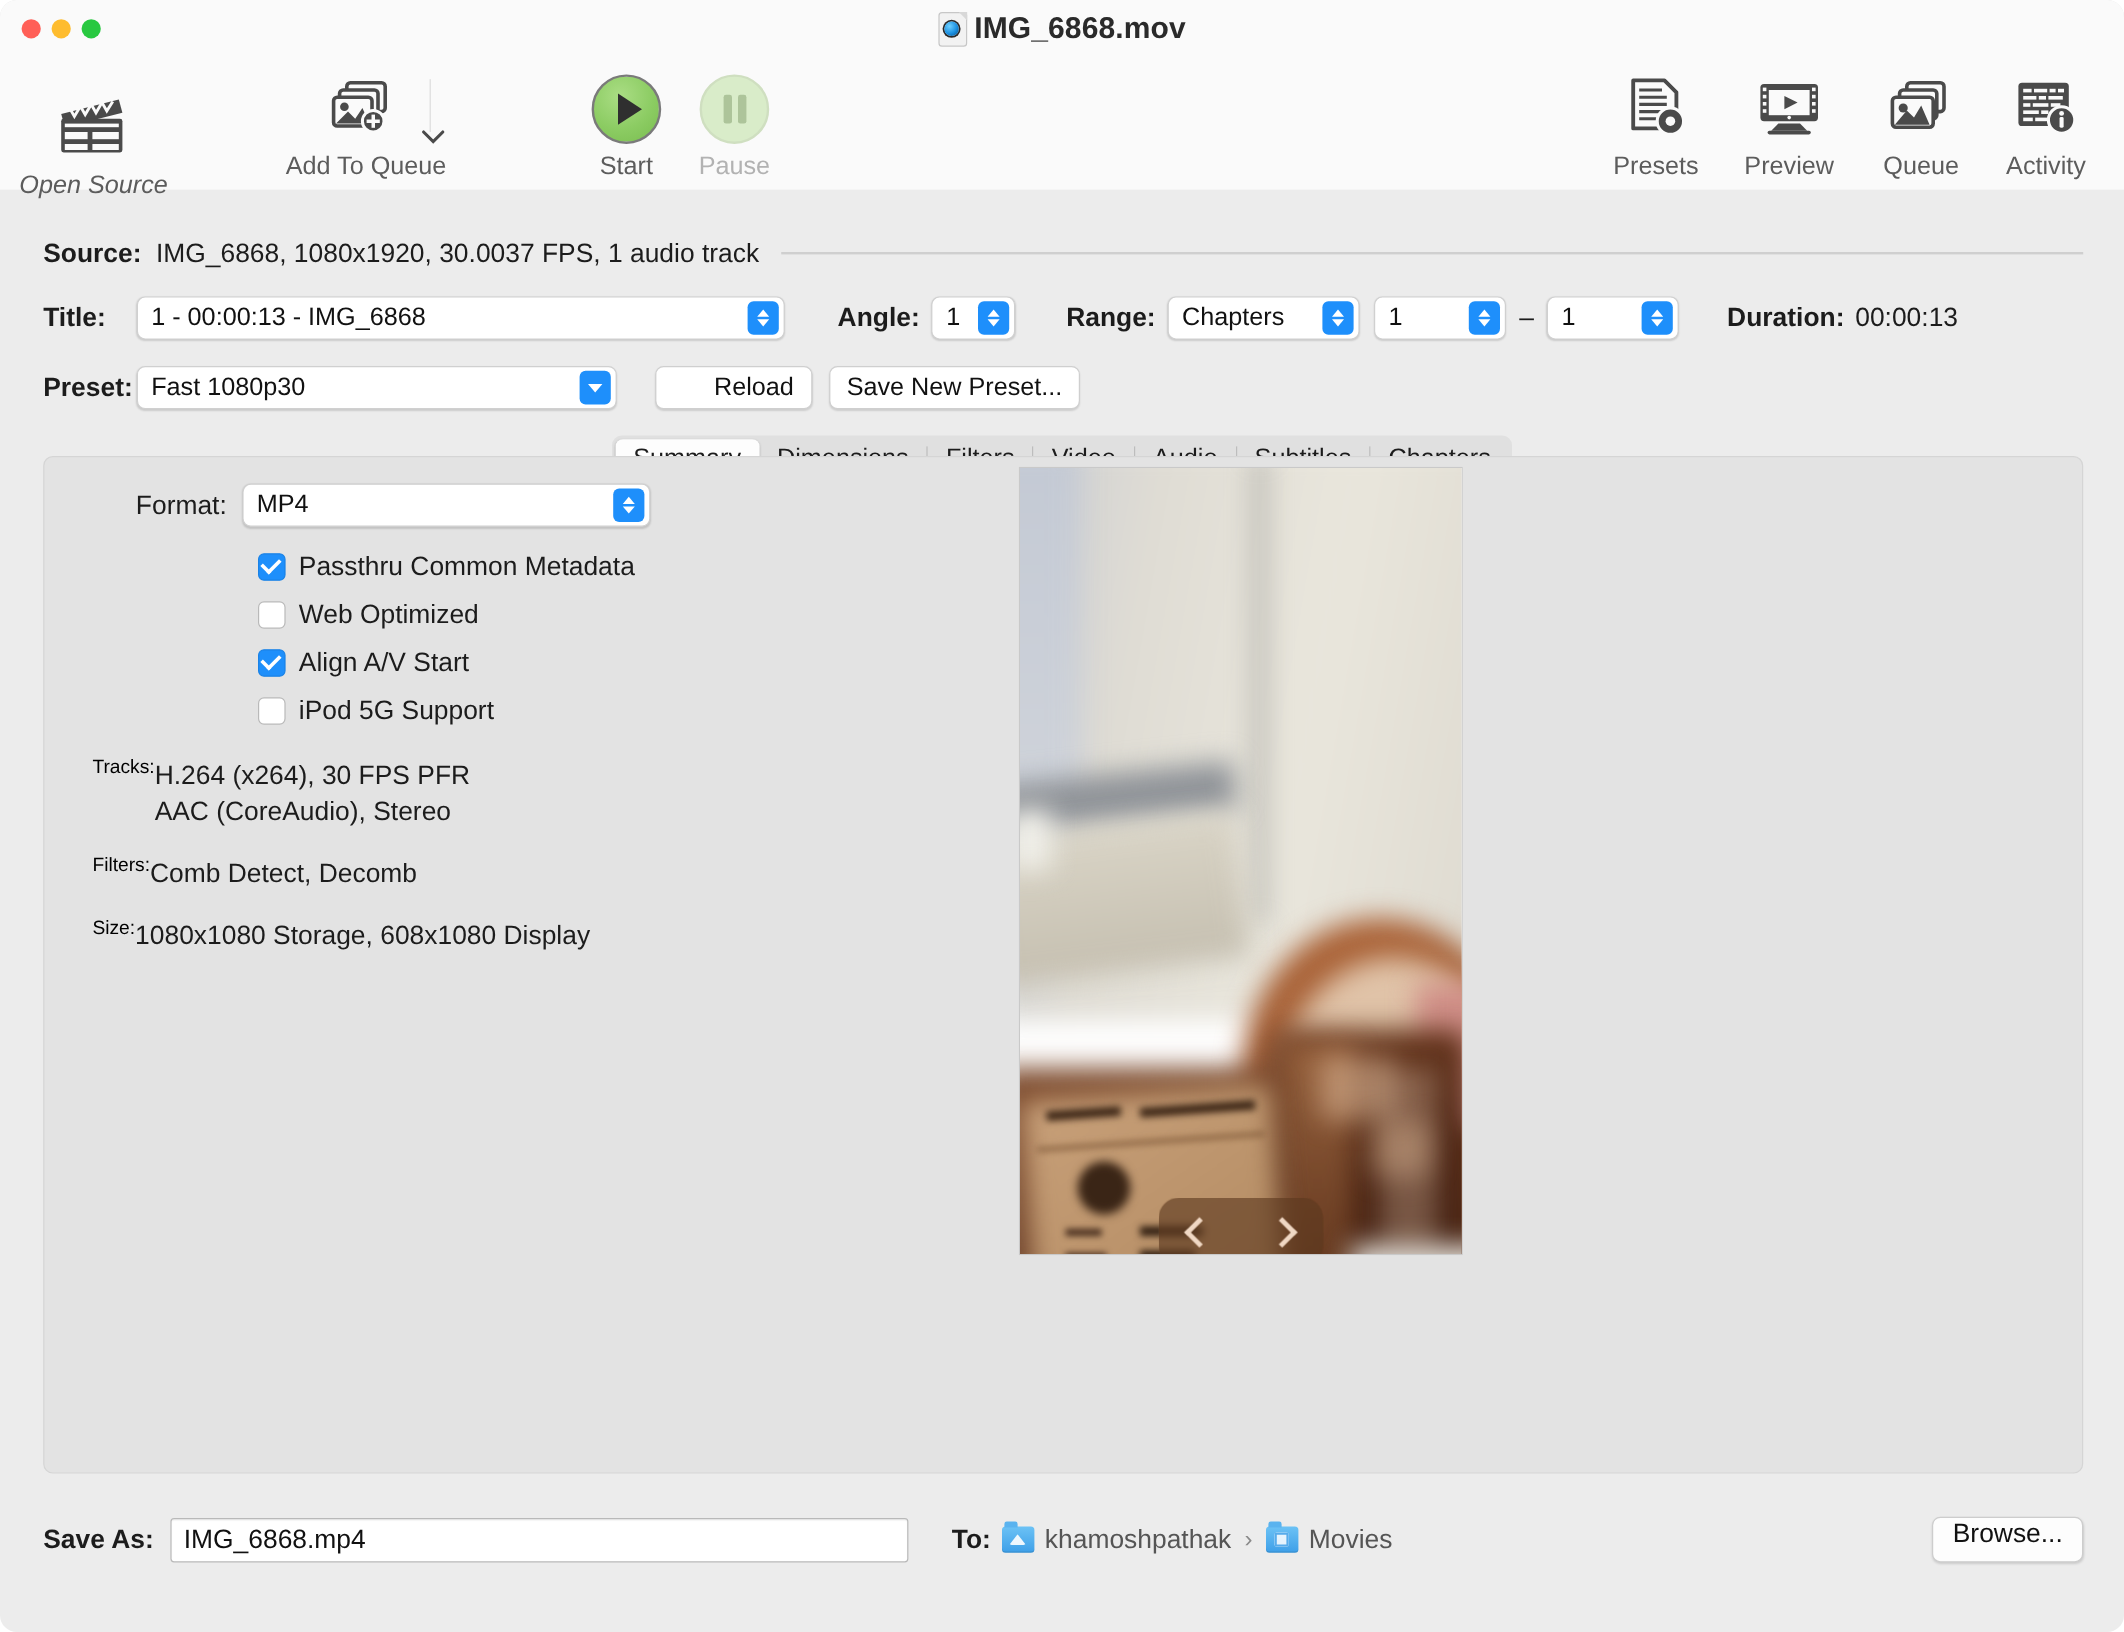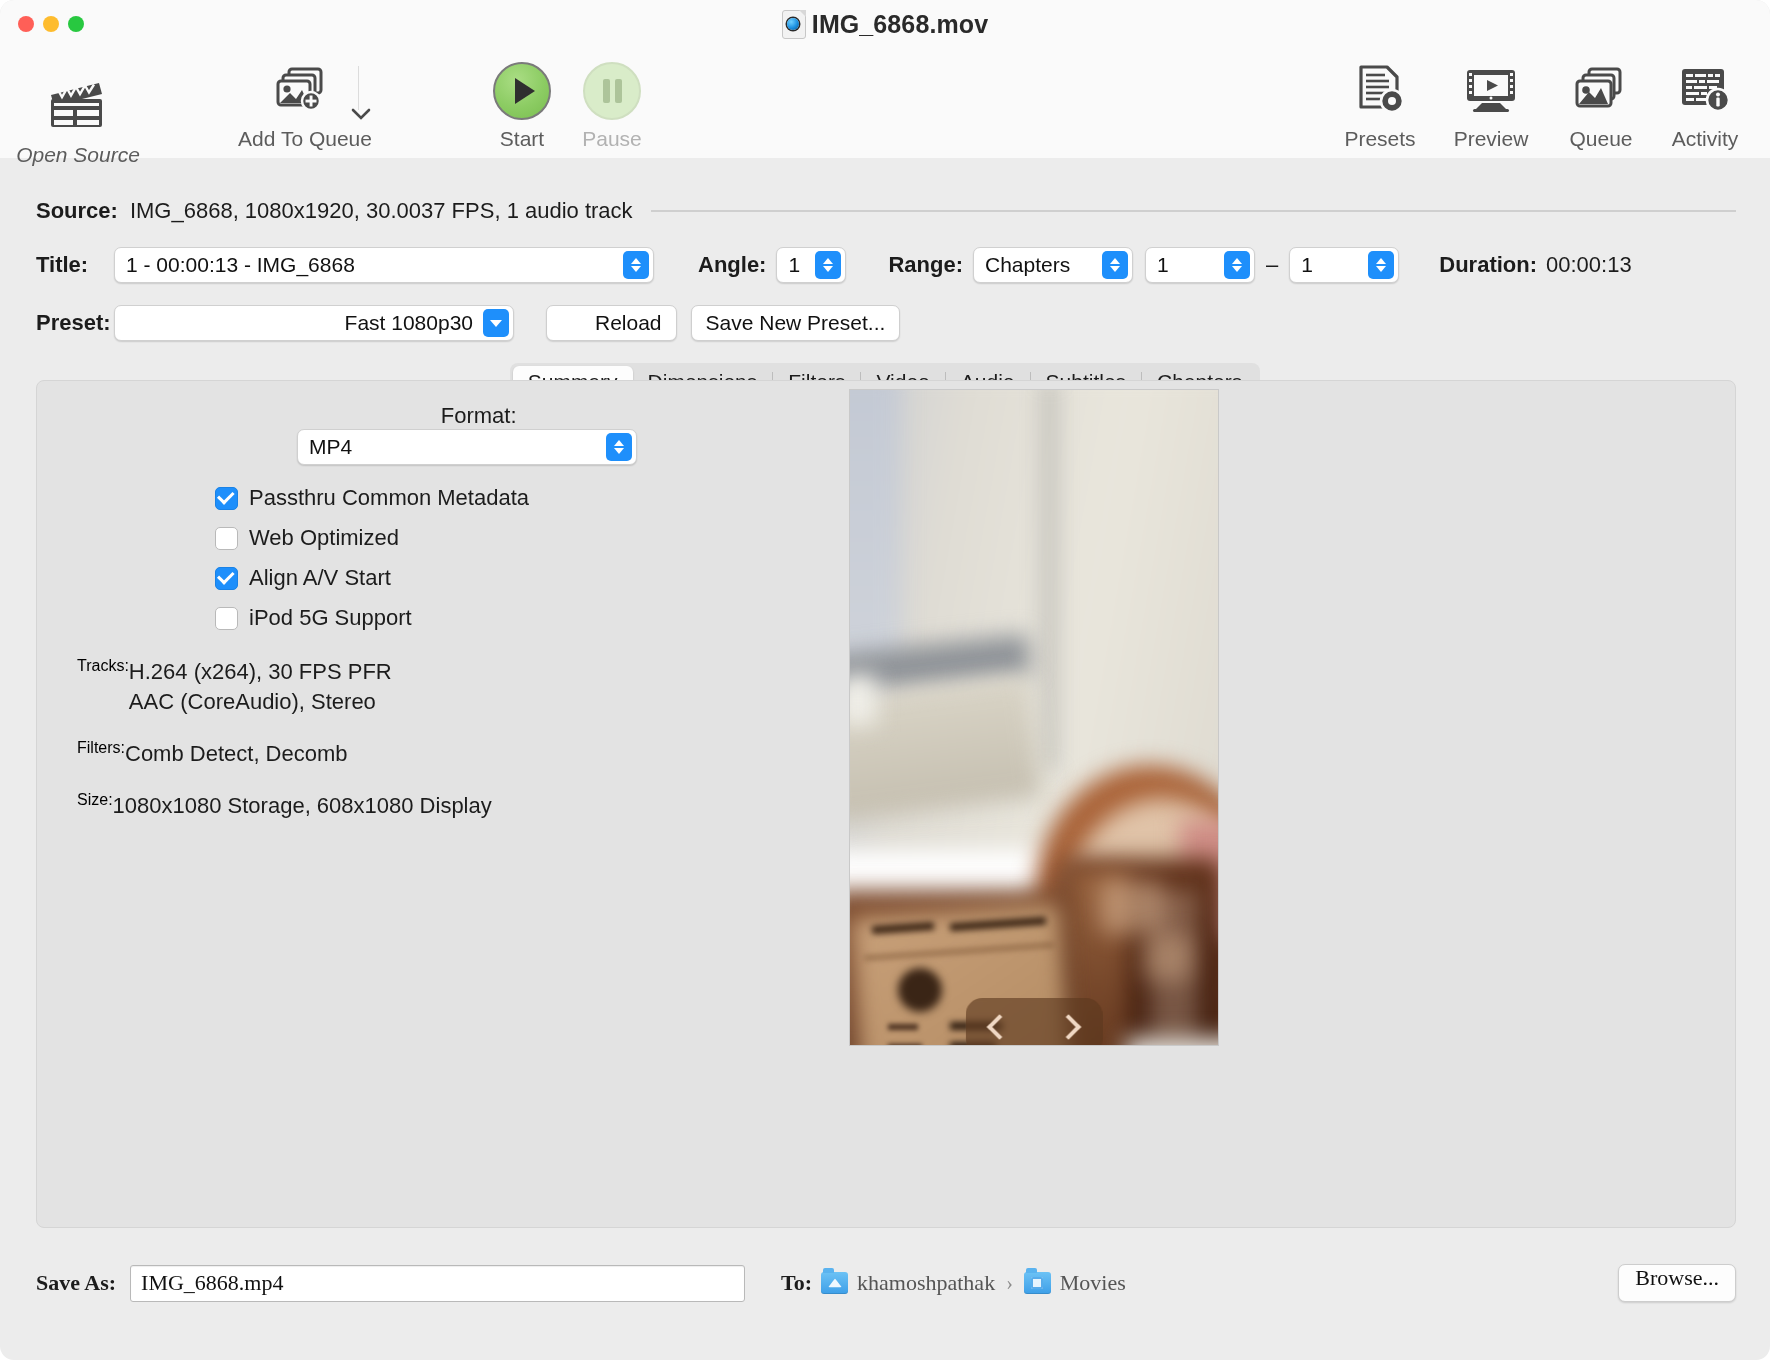--- a/index.html
+++ b/index.html
@@ -175,21 +175,21 @@
   .tab.active { background: #fdfdfd; box-shadow: 0 1px 2px rgba(0,0,0,.2); }
   .tabsep { width: 1px; height: 20px; background: #bdbdbd; }
 
   
   #panel {
     position: absolute; top: 380px; left: 36px; right: 34px; bottom: 132px;
     background: #e3e3e3; border-radius: 8px; border: 1px solid #d5d5d5;
   }
 
   #summary-left { position: absolute; left: 40px; top: 22px; width: 780px; }
-  .frow { display: flex; align-items: center; margin-bottom: 0; flex-direction: column; }
+  .frow { display: flex; align-items: center; margin-bottom: 0; }
   .frow .fl {
     width: 125px; text-align: right; font-size: 22px; color: #1c1c1c;
     padding-right: 13px; box-sizing: border-box;
   }
 
   .checkrow { display:flex; align-items:center; margin-left: 138px; margin-top: 14px; }
   .cbox {
     width: 23px; height: 23px; border-radius: 5px; box-sizing: border-box;
     display:flex; align-items:center; justify-content:center; flex: none;
   }
@@ -222,21 +222,21 @@
     backdrop-filter: blur(2px);
   }
   .chev {
     width: 14px; height: 14px; border-top: 4px solid #f0d8c4; border-right: 4px solid #f0d8c4;
   }
   .chev.left  { transform: rotate(-135deg); }
   .chev.right { transform: rotate(45deg); }
 
   
   #bottom { position: absolute; left: 36px; right: 34px; bottom: 56px; height: 42px;
-            display:flex; align-items:center;font-family:Liberation Serif, serif; }
+            display:flex; align-items:center; }
   #saveas-input {
     width: 615px; height: 37px; background:#fff; border:1px solid #b9b9b9;
     border-radius: 3px; box-sizing: border-box;
     display:flex; align-items:center; padding-left: 10px;
     font-size: 22px; color:#111; margin-left: 14px;
     box-shadow: inset 0 1px 1px rgba(0,0,0,.07);
   }
   #to-block { display:flex; align-items:center; margin-left: 36px; gap: 9px; }
   .folder {
     width: 27px; height: 22px; border-radius: 3px; position: relative; flex:none;
@@ -493,21 +493,21 @@
           <span class="ar-dn"></span>
       </span>
     </div>
 
     <span class="lbl-bold" style="margin-left:40px;">Duration:</span>
     <span class="lbl-plain" style="margin-left:9px;">00:00:13</span>
   </div>
 
   <div id="preset-row">
     <span class="lbl-bold" style="width:78px;">Preset:</span>
-    <div class="popup pulldown" style="width:400px;justify-content:flex-end;">
+    <div class="popup pulldown" style="width:400px;">
       <span>Fast 1080p30</span>
       <span class="stepper">
         <span class="ar-only"></span>
       </span>
     </div>
     <div class="plainbtn" style="margin-left:32px;padding-left:48px;">
       <span>Reload</span>
     </div>
     <div class="plainbtn" style="margin-left:14px;">
       <span>Save New Preset...</span>

